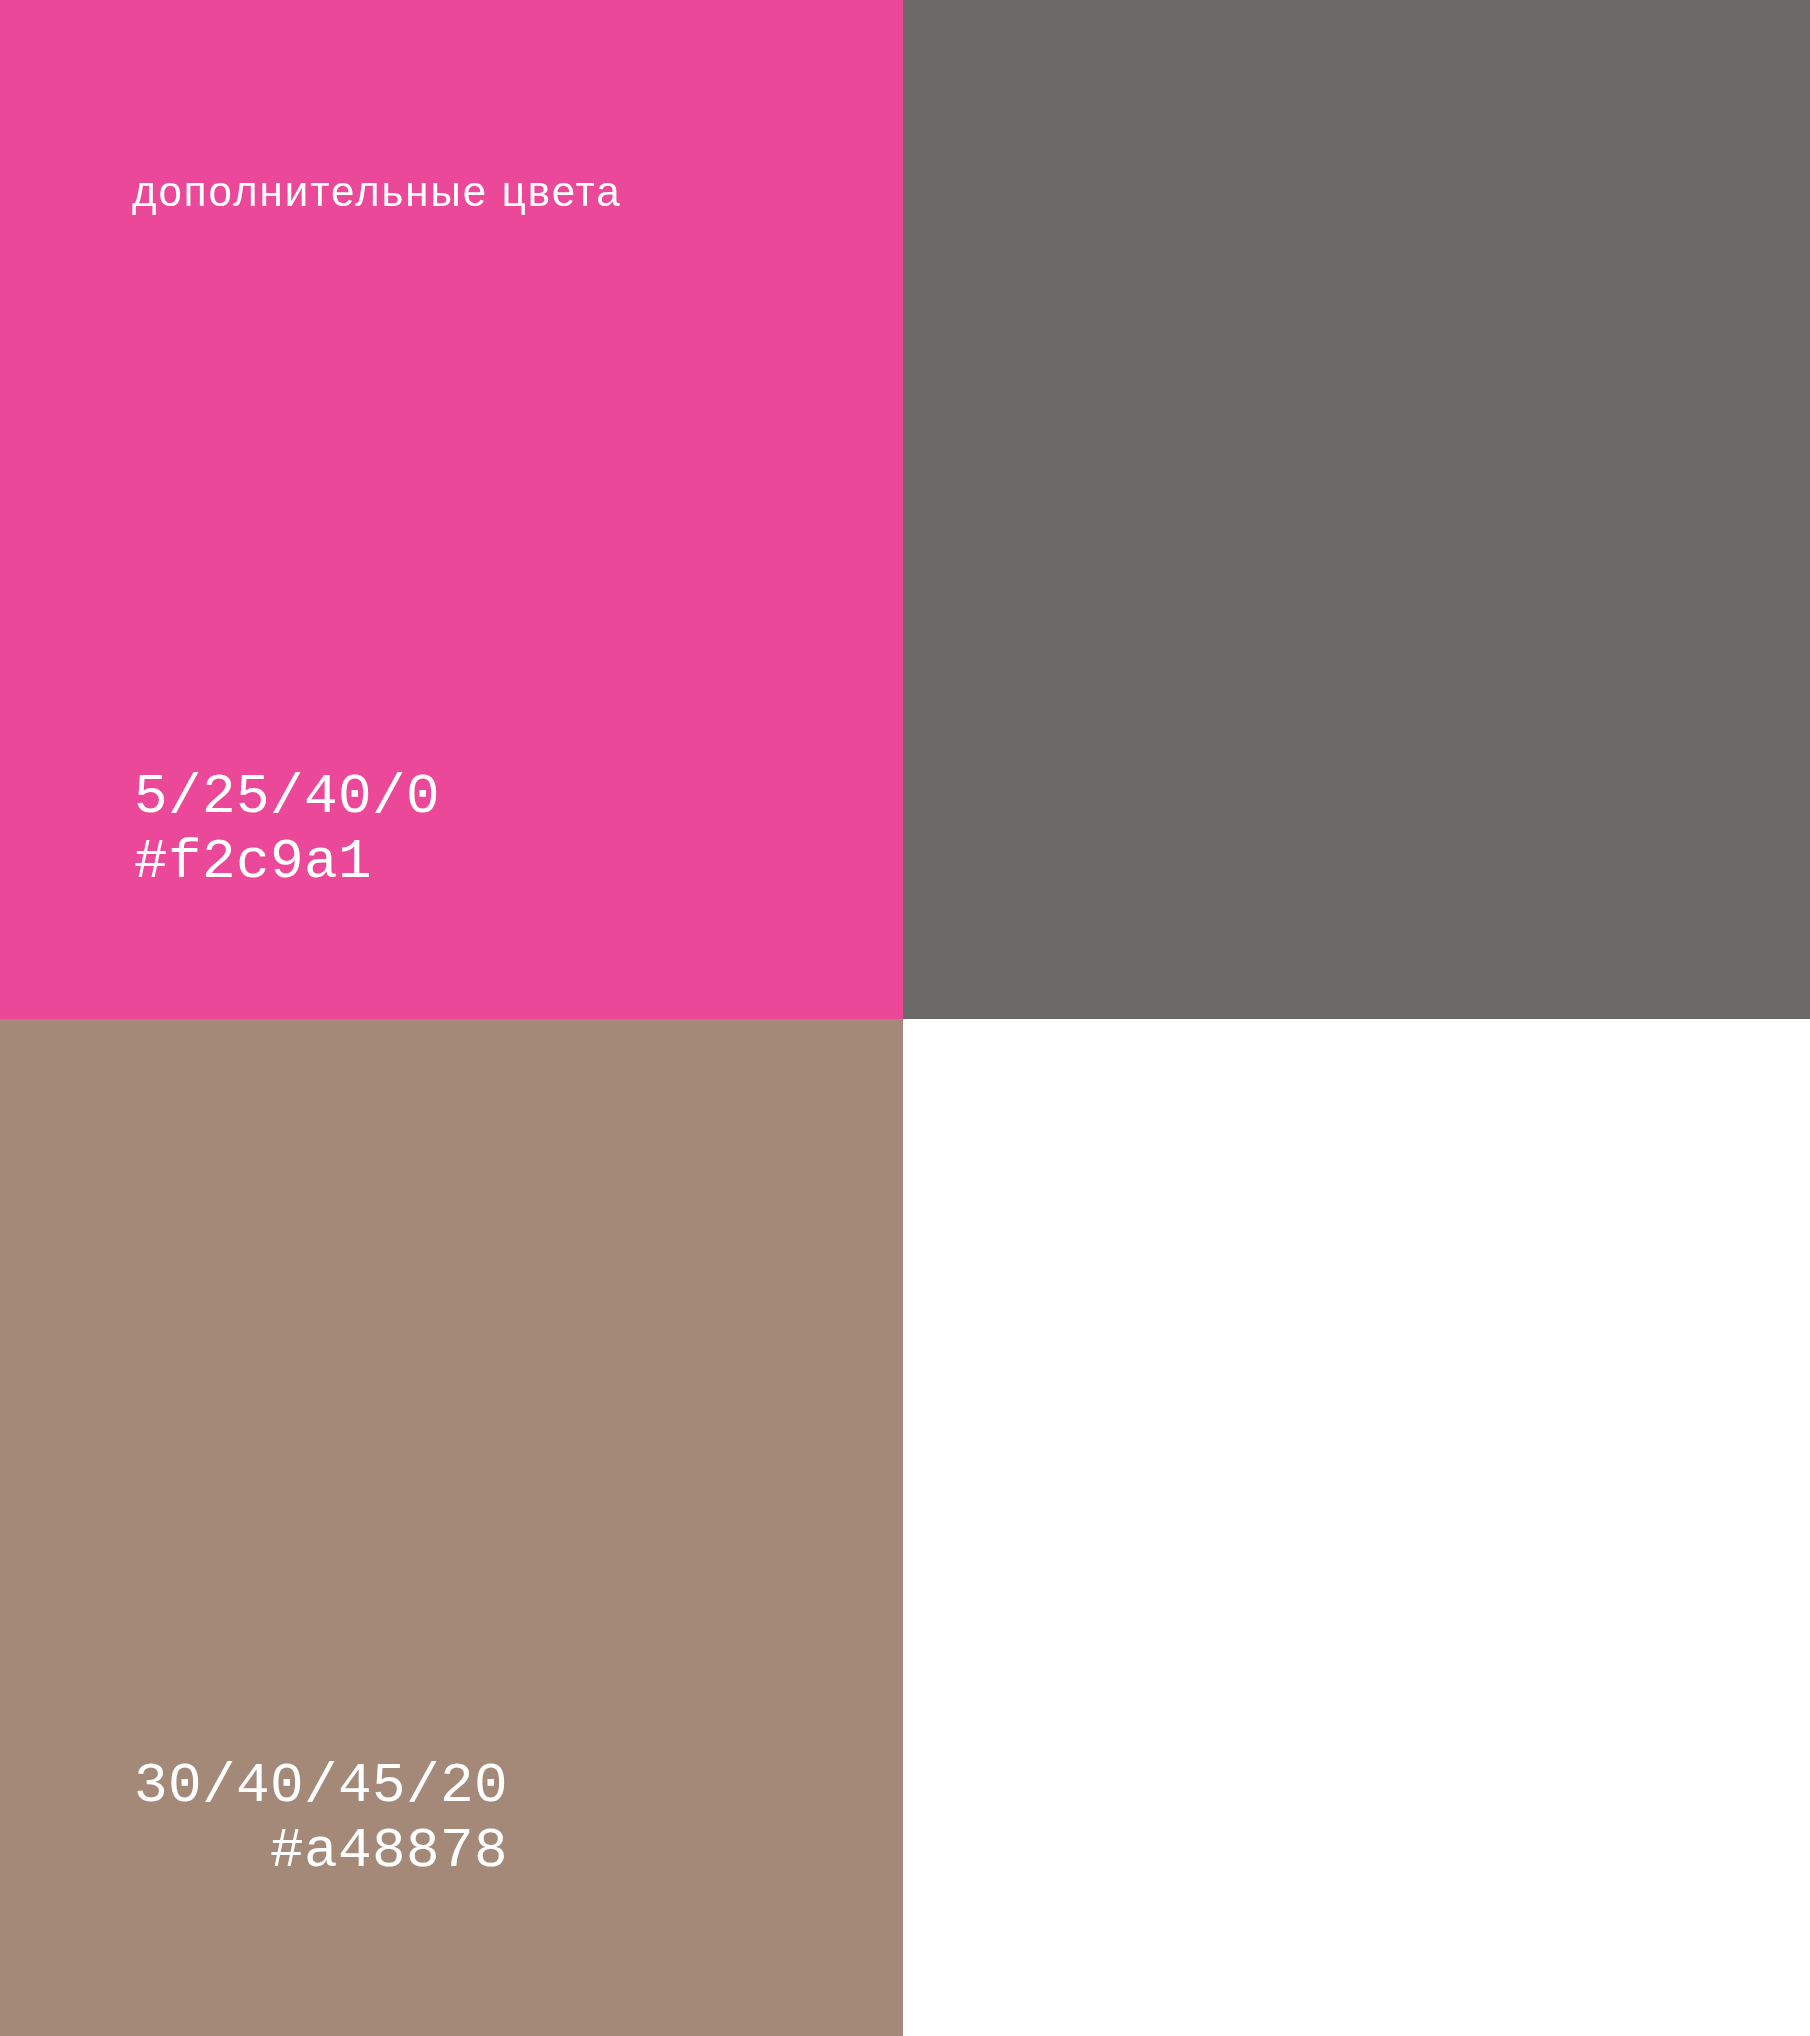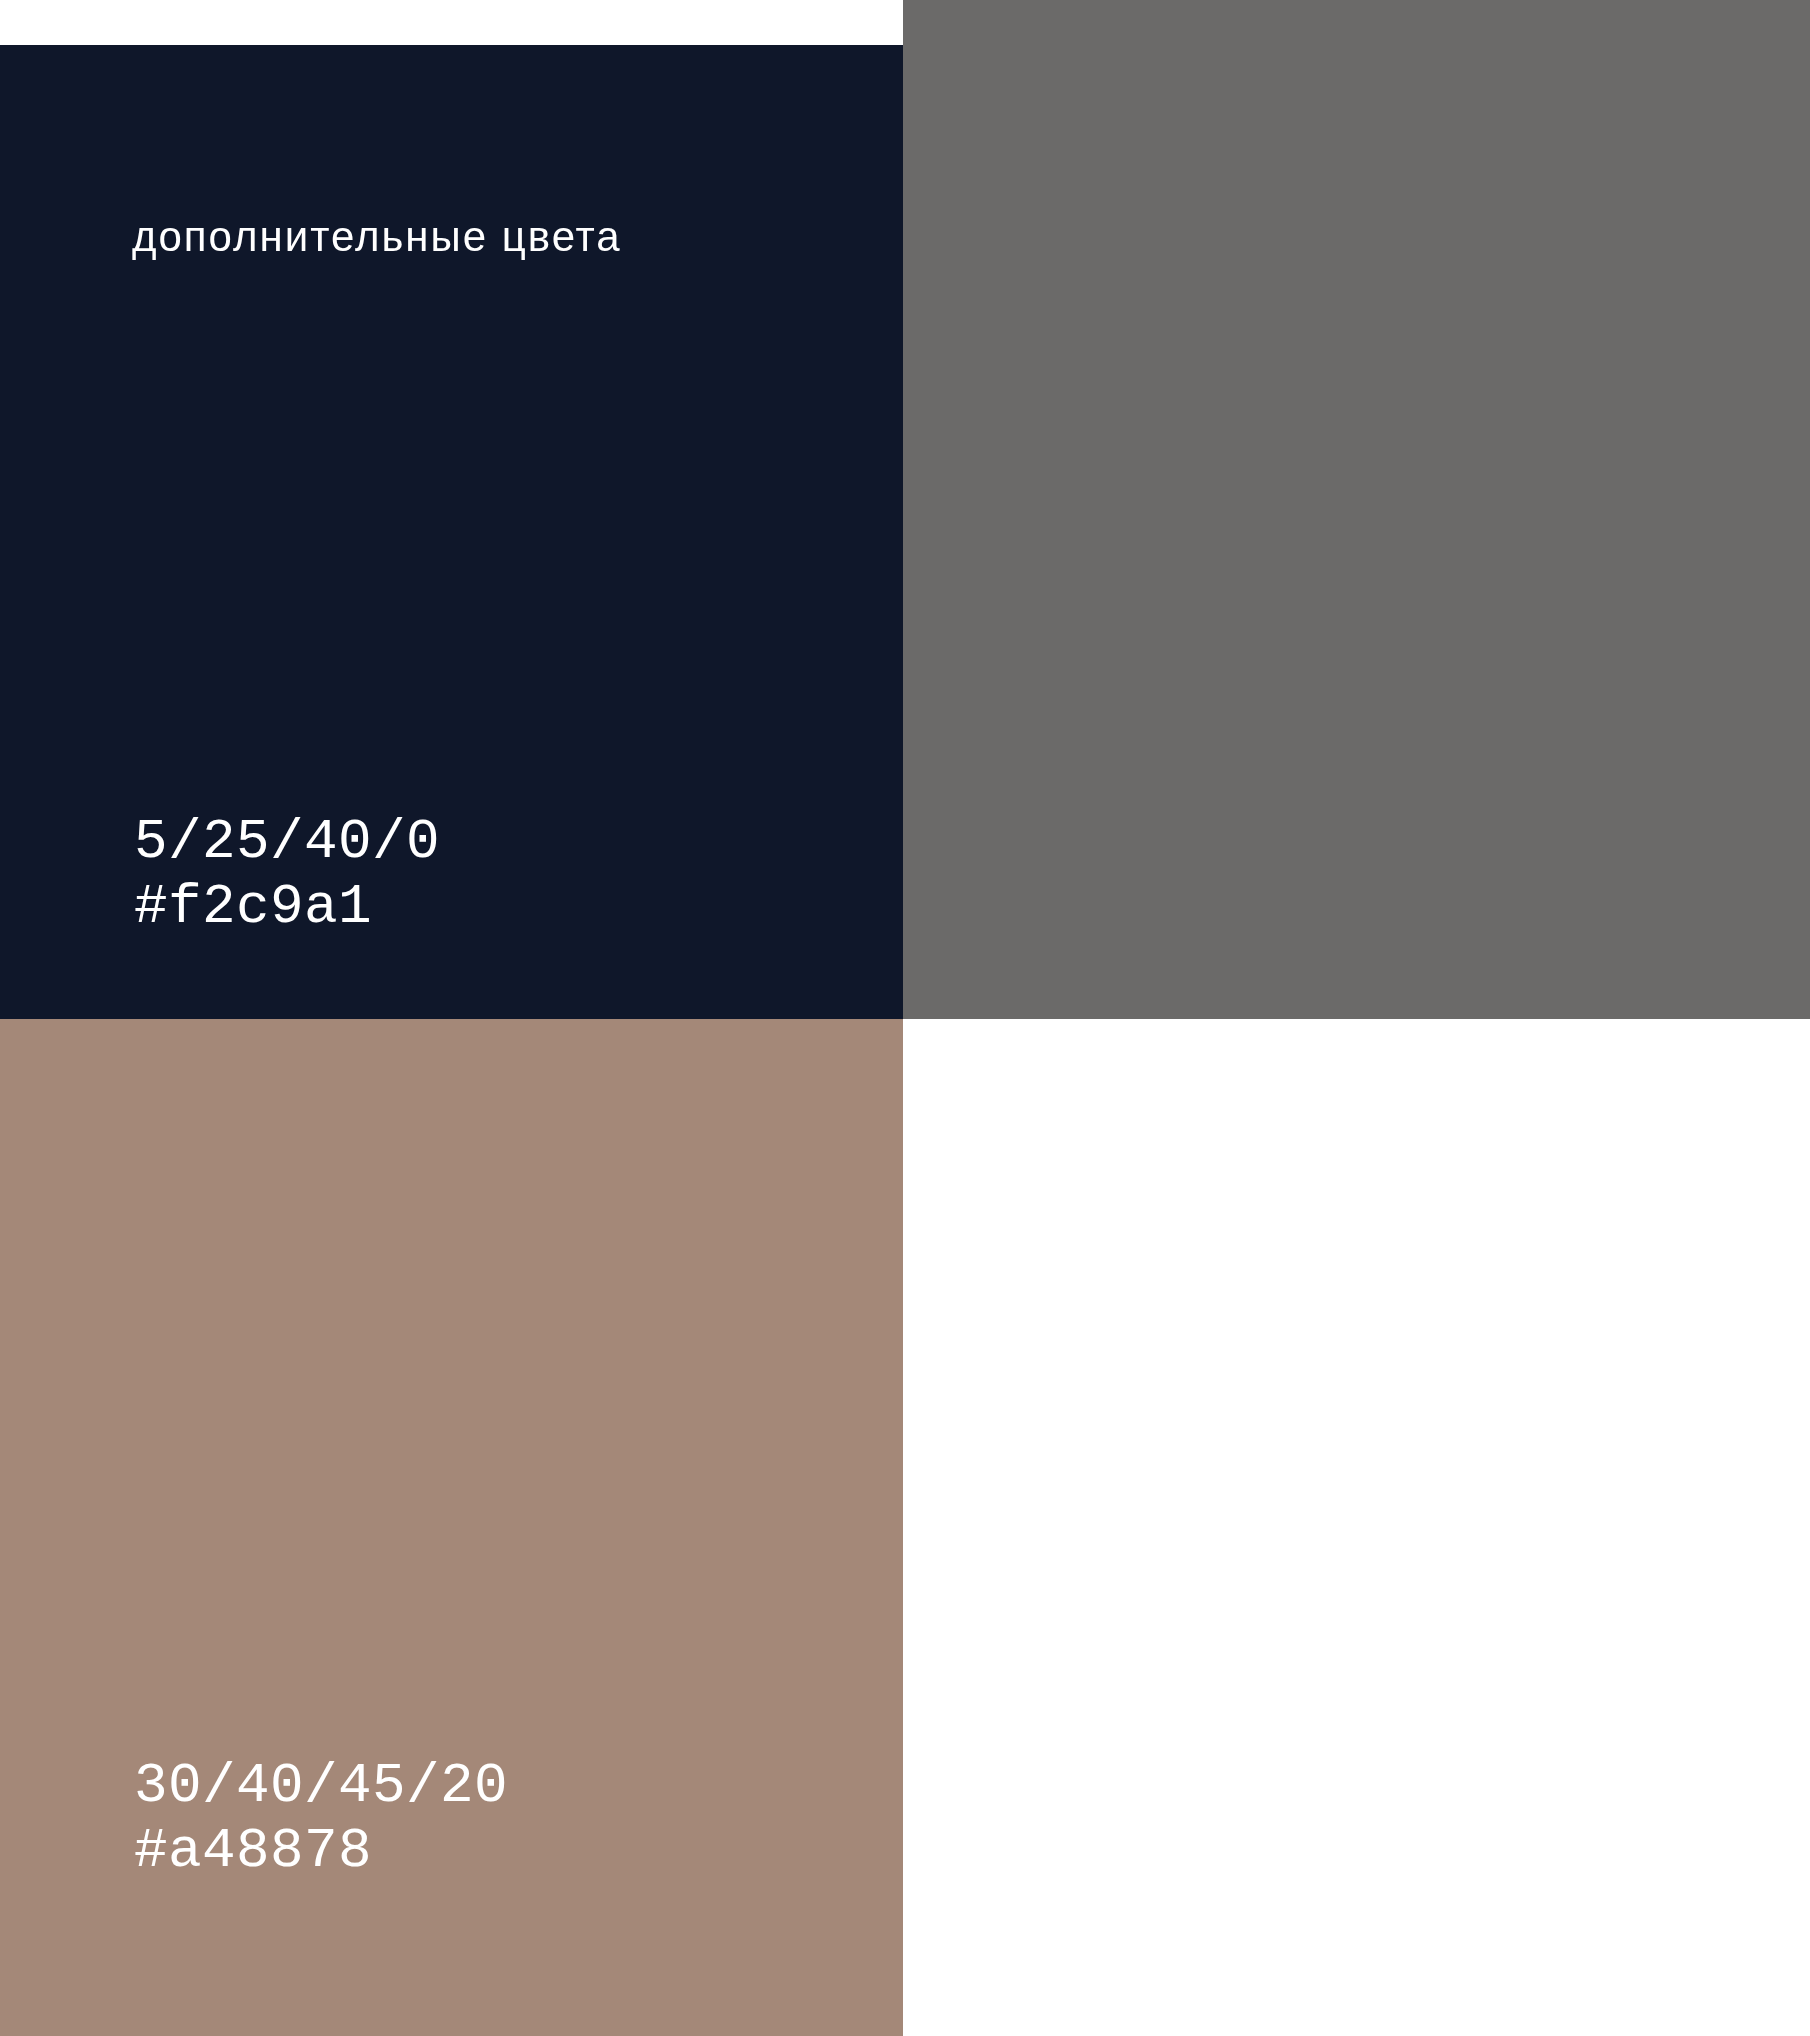--- a/index.html
+++ b/index.html
@@ -61,35 +61,35 @@
     display: block;
     white-space: nowrap;
     font-family: Liberation Mono, monospace;
   }
 </style>
 </head>
 <body>
 
 <div class="palette-board">
 
-  <div class="swatch row-top" style="background-color: #0f172a; color: rgb(255, 255, 255); margin-top: 45px;">
+  <div class="swatch row-top" style="background-color: #ec4899; color: rgb(255, 255, 255);">
     <div class="swatch-heading">дополнительные цвета</div>
     <div class="swatch-codes">
       <span class="code-line">5/25/40/0</span>
       <span class="code-line">#f2c9a1</span>
     </div>
   </div>
 
 
   <div class="swatch row-bottom" style="background-color: rgb(107, 106, 105); color: rgb(255, 255, 255);">
     <div class="swatch-codes">
     </div>
   </div>
 
-  <div class="swatch row-bottom" style="background-color: rgb(164, 136, 120); color: rgb(255, 255, 255);">
+  <div class="swatch row-bottom" style="background-color: rgb(164, 136, 120); color: rgb(255, 255, 255); text-align: right;">
     <div class="swatch-codes">
       <span class="code-line">30/40/45/20</span>
       <span class="code-line">#a48878</span>
     </div>
   </div>
 
 </div>
 
 
 </body></html>

